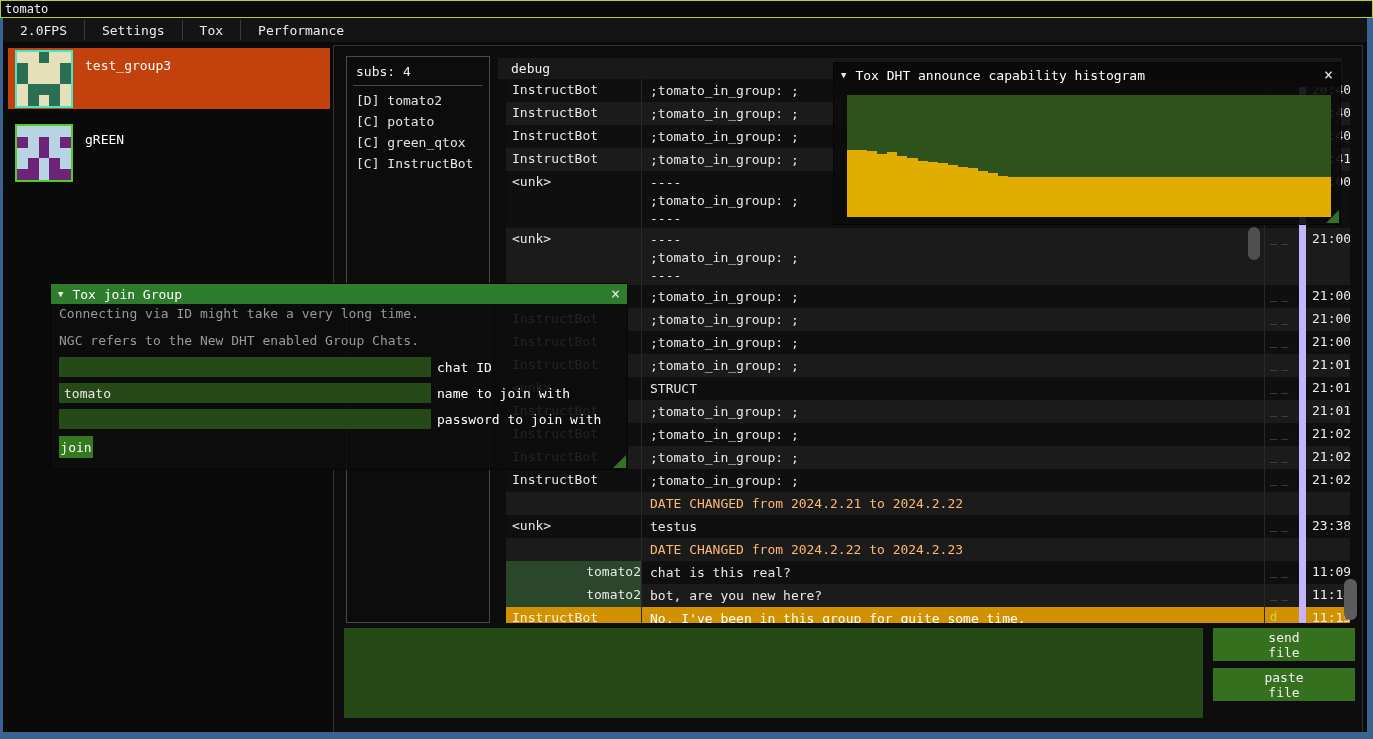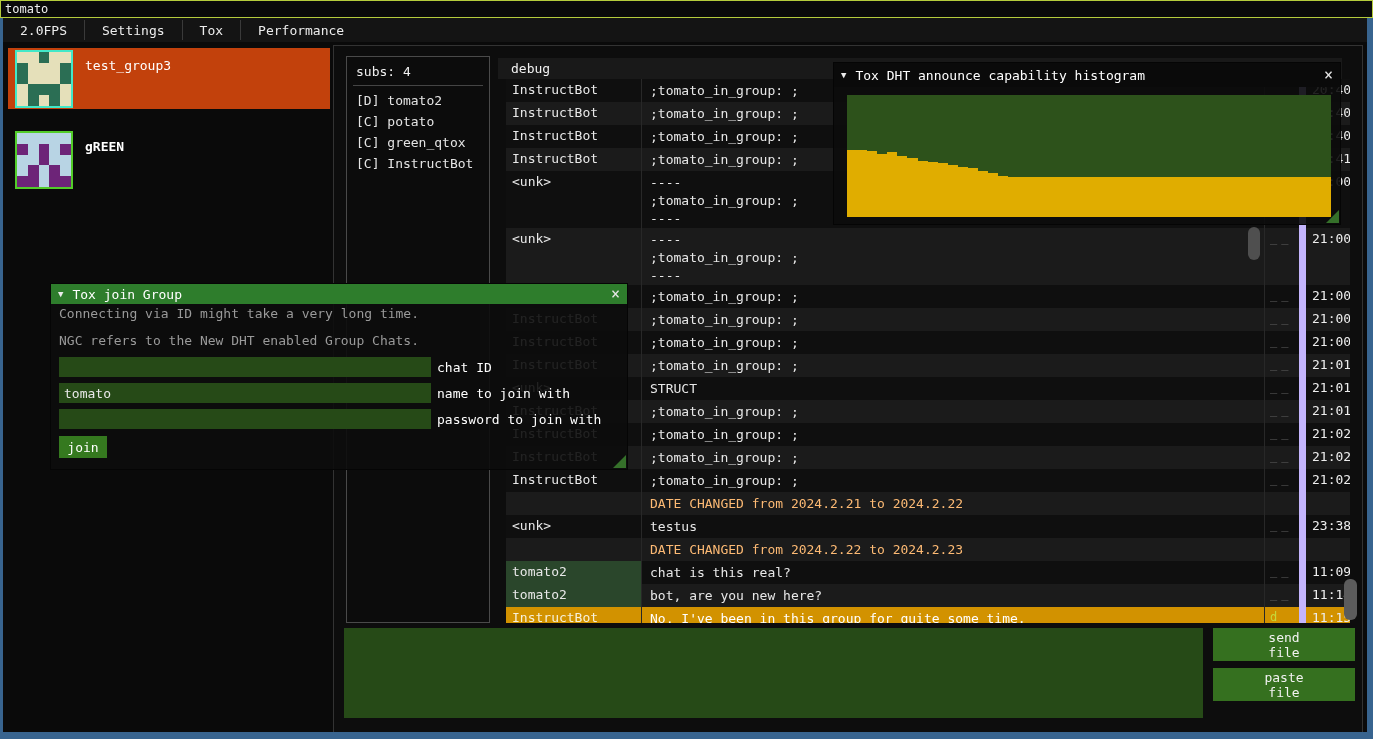--- a/index.html
+++ b/index.html
@@ -40,21 +40,21 @@
   .debug-tab { position:absolute; left:164px; top:12px; width:844px; height:21px; background:#191919;
                display:flex; align-items:center; padding-left:13px; color:#f2f2f2; }
   .messages { position:absolute; left:172px; top:33px; width:844px; height:544px; overflow:hidden; background:#0d0d0d; }
   .mrow { display:flex; width:100%; min-height:23px; align-items:stretch; }
   .mrow.dark { background:#0f0f0f; }
   .mrow.light { background:#1b1b1b; }
   .mrow.highlight { background:#d29200; }
   .mrow.clipped { height:15px; overflow:hidden; }
   .cell { padding-top:3px; }
   .cell-name { width:135px; padding-left:6px; white-space:nowrap; overflow:hidden; flex:none; }
-  .cell-name.green { background:#2a462b; }
+  .cell-name.green { background:#2a462b;text-align:right; }
   .cell-msg { width:623px; padding-left:8px; border-left:1px solid #282828; white-space:pre-line;
               line-height:18px; flex:none; }
   .cell-marks { width:35px; border-left:1px solid #282828; flex:none; color:#606060;
                 letter-spacing:4px; padding-left:5px; font-size:12px; }
   .cell-time { width:50px; border-left:7px solid #c4b5fd; flex:none; padding-left:6px; color:#eeeeee; }
   .mrow.date-row .cell-msg { color:#fdba74; }
   .mrow.highlight .cell-name { color:#f7f1da; }
   .mrow.highlight .cell-msg { color:#ffffff; }
   .mrow.highlight .cell-marks .mark-d { color:#c6d939; }
   .mrow.highlight .cell-marks { color:#a87f1a; }
@@ -79,21 +79,21 @@
                  border-left:13px solid transparent; border-bottom:13px solid #35702a; }
 
   .join-window { left:50px; top:241px; width:578px; height:187px; }
   .join-window .fwin-title { background:#2e7d2c; }
   .join-info { color:#9a9a9a; padding-left:8px; line-height:20px; }
   .join-info.first { margin-top:7px; }
   .field-row { display:flex; align-items:center; margin:6px 0 0 8px; height:20px; }
   .join-input { width:372px; height:20px; background:#264a17; border:none; color:#e8e8e8;
                 font-family:inherit; font-size:13px; padding:0 5px; outline:none; }
   .field-label { margin-left:6px; color:#fff; white-space:nowrap; }
-  .join-btn { margin:7px 0 0 8px; width:48px; height:22px; background:#35791f; border:none; color:#fff;
+  .join-btn { margin:7px 0 0 8px; width:34px; height:22px; background:#35791f; border:none; color:#fff;
               font-family:inherit; font-size:13px; cursor:pointer; }
 
   .hist-window { left:833px; top:20px; width:508px; height:163px; }
   .hist-window .fwin-title { background:#0a0a0a; height:24px; }
   .hist-plot { position:absolute; left:13px; top:32px; width:484px; height:122px; background:#2d521b;
                display:flex; align-items:flex-end; overflow:hidden; }
   .hist-bar { background:#e0ad00; flex:1 0 auto; }
 </style>
 </head>
 <body>
@@ -138,21 +138,21 @@
             <div style="background: rgb(43, 110, 84);"></div>
             <div style="background: rgb(229, 224, 186);"></div>
             <div style="background: rgb(229, 224, 186);"></div>
             <div style="background: rgb(43, 110, 84);"></div>
             <div style="background: rgb(229, 224, 186);"></div>
             <div style="background: rgb(43, 110, 84);"></div>
             <div style="background: rgb(229, 224, 186);"></div>
           </div>
           <div class="group-label">test_group3</div>
         </div>
-        <div class="group-item" style="top: 87px; height: 58px; font-weight: bold;">
+        <div class="group-item" style="top: 80px; height: 58px;">
           <div class="avatar" style="border: 2px solid rgb(82, 204, 41);">
             <div style="background: rgb(184, 212, 228);"></div>
             <div style="background: rgb(184, 212, 228);"></div>
             <div style="background: rgb(184, 212, 228);"></div>
             <div style="background: rgb(184, 212, 228);"></div>
             <div style="background: rgb(184, 212, 228);"></div>
             <div style="background: rgb(109, 36, 120);"></div>
             <div style="background: rgb(184, 212, 228);"></div>
             <div style="background: rgb(109, 36, 120);"></div>
             <div style="background: rgb(184, 212, 228);"></div>

